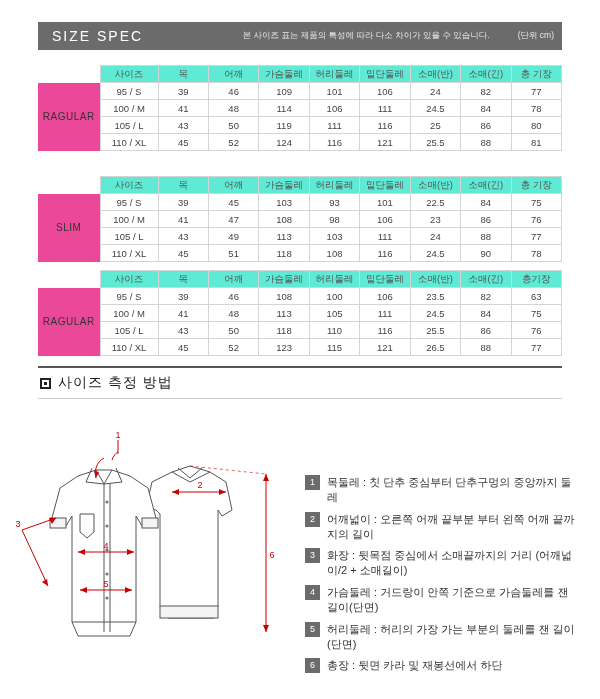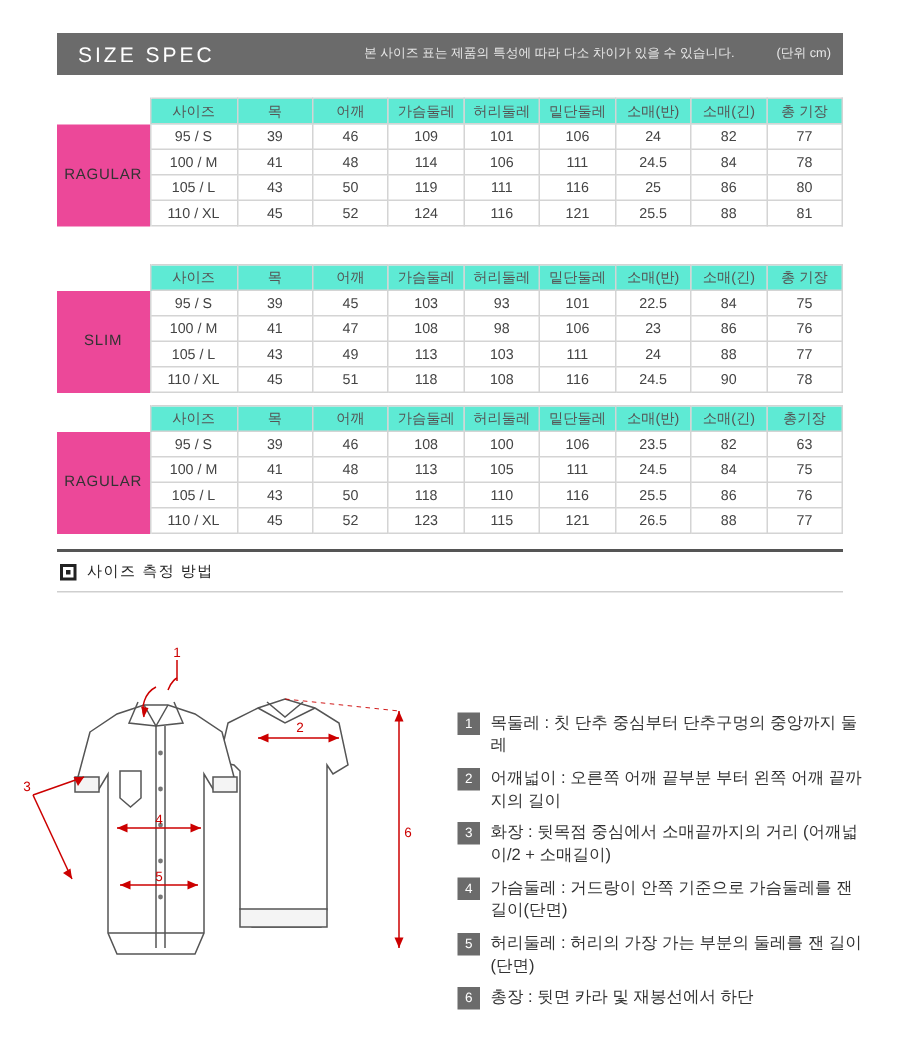--- a/index.html
+++ b/index.html
@@ -86,21 +86,21 @@
     width: 11px; height: 11px;
     border: 2px solid #222;
     position: relative;
     margin-right: 7px;
   }
   .section-title .sq::after {
     content: "";
     position: absolute; left: 2px; top: 2px;
     width: 3px; height: 3px; background: #222;
   }
-  .section-title .txt { font-size: 10px; color: #222; letter-spacing: 1px; }
+  .section-title .txt { font-size: 14px; color: #222; letter-spacing: 1px; }
 
   
   .diagram {
     position: absolute; left: 0; top: 410px;
     width: 600px; height: 289px;
   }
   .legend {
     position: absolute; left: 305px; top: 65px;
     width: 275px;
   }

